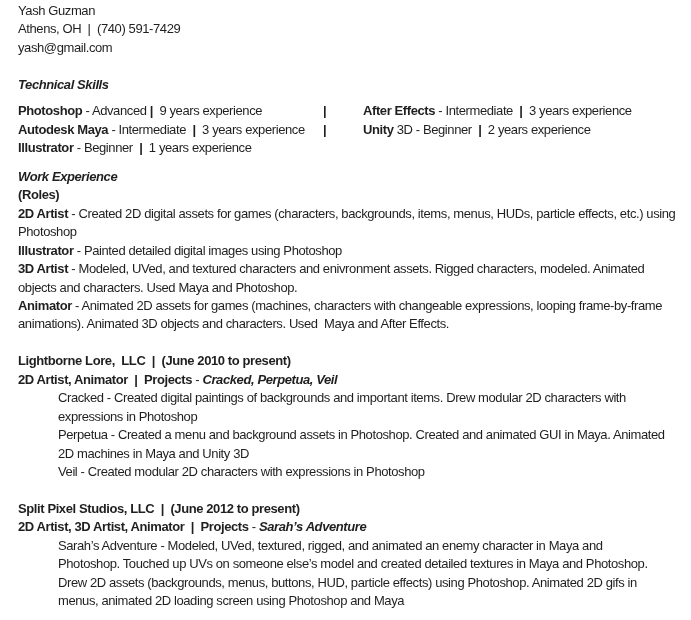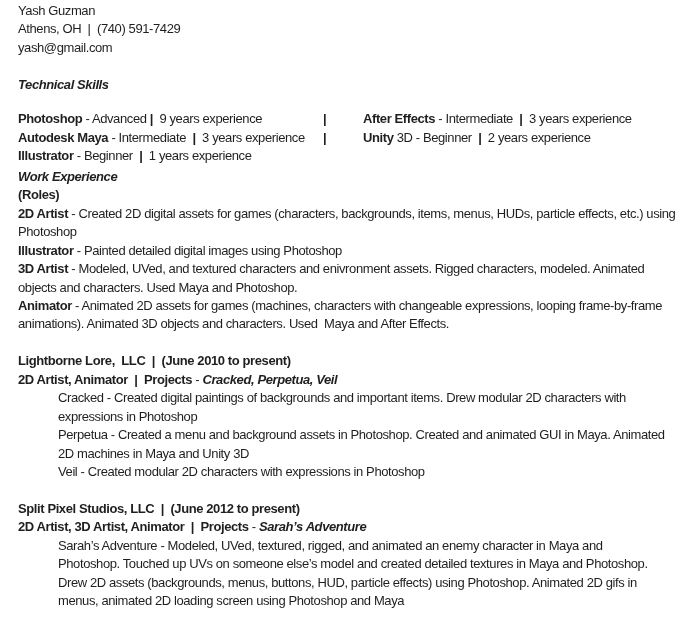--- a/index.html
+++ b/index.html
@@ -28,21 +28,21 @@
     overflow: hidden;
   }
   .line {
     height: 18.45px;
   }
   .line.cols {
     position: relative;
   }
   .col {
     position: absolute;
-    top: 16px;
+    top: 8px;
     white-space: pre;
   }
   .seg-b { font-weight: bold; }
   .seg-i { font-style: italic; margin-top: 20px; }
 </style>
 </head>
 <body style="background: rgb(255, 255, 255);">
 
 <div class="page">
   <div class="doc" style="color: rgb(31, 31, 31);"><div class="line"><span class="">Yash Guzman</span></div><div class="line"><span class="">Athens, OH  |  (740) 591-7429</span></div><div class="line"><span class="">yash@gmail.com</span></div><div class="line">&nbsp;</div><div class="line"><span class="seg-b seg-i">Technical Skills</span></div><div class="line cols"><span class="col" style="left: 0px;"><span class="seg-b ">Photoshop</span><span class=""> - Advanced </span><span class="seg-b ">|</span><span class="">  9 years experience</span></span><span class="col" style="left: 305px;"><span class="seg-b ">|</span></span><span class="col" style="left: 345px;"><span class="seg-b ">After Effects</span><span class=""> - Intermediate  </span><span class="seg-b ">|</span><span class="">  3 years experience</span></span></div><div class="line cols"><span class="col" style="left: 0px;"><span class="seg-b ">Autodesk Maya</span><span class=""> - Intermediate  </span><span class="seg-b ">|</span><span class="">  3 years experience</span></span><span class="col" style="left: 305px;"><span class="seg-b ">|</span></span><span class="col" style="left: 345px;"><span class="seg-b ">Unity</span><span class=""> 3D - Beginner  </span><span class="seg-b ">|</span><span class="">  2 years experience</span></span></div><div class="line cols"><span class="col" style="left: 0px;"><span class="seg-b ">Illustrator</span><span class=""> - Beginner  </span><span class="seg-b ">|</span><span class="">  1 years experience</span></span></div><div class="line">&nbsp;</div><div class="line"><span class="seg-b seg-i">Work Experience</span></div><div class="line"><span class="seg-b ">(Roles)</span></div><div class="line"><span class="seg-b ">2D Artist</span><span class=""> - Created 2D digital assets for games (characters, backgrounds, items, menus, HUDs, particle effects, etc.) using</span></div><div class="line"><span class="">Photoshop</span></div><div class="line"><span class="seg-b ">Illustrator</span><span class=""> - Painted detailed digital images using Photoshop</span></div><div class="line"><span class="seg-b ">3D Artist</span><span class=""> - Modeled, UVed, and textured characters and enivronment assets. Rigged characters, modeled. Animated</span></div><div class="line"><span class="">objects and characters. Used Maya and Photoshop.</span></div><div class="line"><span class="seg-b ">Animator</span><span class=""> - Animated 2D assets for games (machines, characters with changeable expressions, looping frame-by-frame</span></div><div class="line"><span class="">animations). Animated 3D objects and characters. Used  Maya and After Effects.</span></div><div class="line">&nbsp;</div><div class="line"><span class="seg-b ">Lightborne Lore,  LLC  |  (June 2010 to present)</span></div><div class="line"><span class="seg-b ">2D Artist, Animator  |  Projects</span><span class=""> - </span><span class="seg-b seg-i">Cracked, Perpetua, Veil</span></div><div class="line" style="padding-left: 40px;"><span class="">Cracked - Created digital paintings of backgrounds and important items. Drew modular 2D characters with</span></div><div class="line" style="padding-left: 40px;"><span class="">expressions in Photoshop</span></div><div class="line" style="padding-left: 40px;"><span class="">Perpetua - Created a menu and background assets in Photoshop. Created and animated GUI in Maya. Animated</span></div><div class="line" style="padding-left: 40px;"><span class="">2D machines in Maya and Unity 3D</span></div><div class="line" style="padding-left: 40px;"><span class="">Veil - Created modular 2D characters with expressions in Photoshop</span></div><div class="line">&nbsp;</div><div class="line"><span class="seg-b ">Split Pixel Studios, LLC  |  (June 2012 to present)</span></div><div class="line"><span class="seg-b ">2D Artist, 3D Artist, Animator  |  Projects</span><span class=""> - </span><span class="seg-b seg-i">Sarah’s Adventure</span></div><div class="line" style="padding-left: 40px;"><span class="">Sarah’s Adventure - Modeled, UVed, textured, rigged, and animated an enemy character in Maya and</span></div><div class="line" style="padding-left: 40px;"><span class="">Photoshop. Touched up UVs on someone else’s model and created detailed textures in Maya and Photoshop.</span></div><div class="line" style="padding-left: 40px;"><span class="">Drew 2D assets (backgrounds, menus, buttons, HUD, particle effects) using Photoshop. Animated 2D gifs in</span></div><div class="line" style="padding-left: 40px;"><span class="">menus, animated 2D loading screen using Photoshop and Maya</span></div></div>

